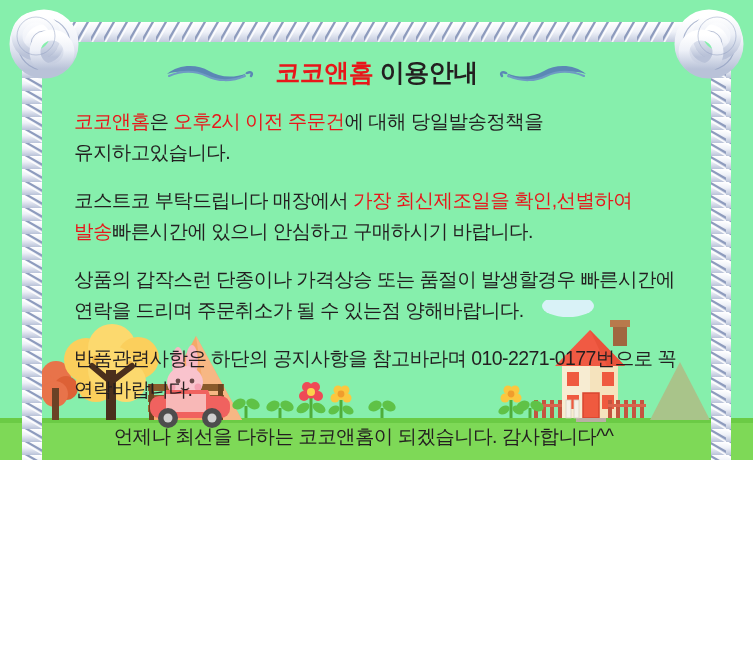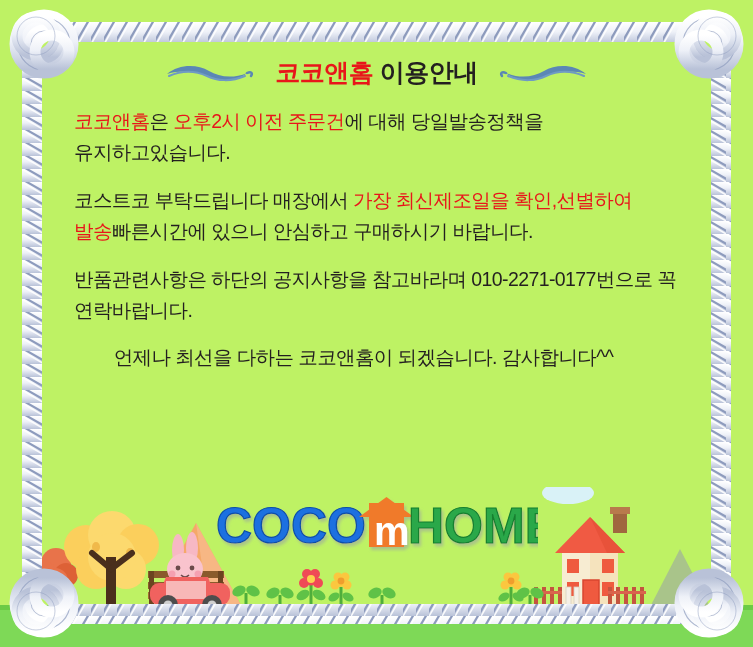--- a/index.html
+++ b/index.html
@@ -7,22 +7,22 @@
     padding: 0;
     background: #ffffff;
   }
   body {
     font-family: "Liberation Sans", "DejaVu Sans", sans-serif;
   }
 
   .notice-card {
     position: relative;
     width: 753px;
-    height: 647px;
-    background: #bef264;
+    height: 460px;
+    background: #86efac;
     overflow: hidden;
     box-sizing: border-box;
   }
 
   
   .rope-border {
     position: absolute;
     left: 0; top: 0;
     width: 753px;
     height: 647px;
@@ -124,20 +124,21 @@
         <path d="M4 14 C16 4, 34 4, 46 11 C56 17, 70 19, 84 13 C76 20, 60 23, 47 17 C34 11, 18 10, 4 14 Z" fill="#5b87b5"></path>
         <path d="M6 16 C20 10, 33 11, 44 16 C54 21, 68 22, 82 16" stroke="#6f9ac4" stroke-width="2" fill="none" stroke-linecap="round"></path>
         <path d="M84 13 C88 11, 90 13, 88 16" stroke="#5b87b5" stroke-width="2.5" fill="none" stroke-linecap="round"></path>
       </g>
     </svg>
   </div>
 
   <div class="body-copy">
     <p class="para"><span class="hl">코코앤홈</span><span>은 </span><span class="hl">오후2시 이전 주문건</span><span>에 대해 당일발송정책을 유지하고있습니다.</span></p>
     <p class="para"><span>코스트코 부탁드립니다 매장에서 </span><span class="hl">가장 최신제조일을 확인,선별하여 발송</span><span>빠른시간에 있으니 안심하고 구매하시기 바랍니다.</span></p>
+    <p class="para"><span>상품의 갑작스런 단종이나 가격상승 또는 품절이 발생할경우 빠른시간에 연락을 드리며 주문취소가 될 수 있는점 양해바랍니다.</span></p>
     <p class="para tight"><span>반품관련사항은 하단의 공지사항을 참고바라며 010-2271-0177번으로 꼭 연락바랍니다.</span></p>
     <p class="closing"><span>언제나 최선을 다하는 </span><span class="hl">코코앤홈</span><span>이 되겠습니다. 감사합니다^^</span></p>
   </div>
 
   <svg class="scene" viewBox="0 0 753 160" preserveAspectRatio="none">
 
     <rect x="0" y="118" width="753" height="42" fill="#7ed957"></rect>
     <rect x="0" y="118" width="753" height="5" fill="#6bcb45"></rect>
 
     <polygon points="150,120 196,36 242,120" fill="#f5a869"></polygon>

